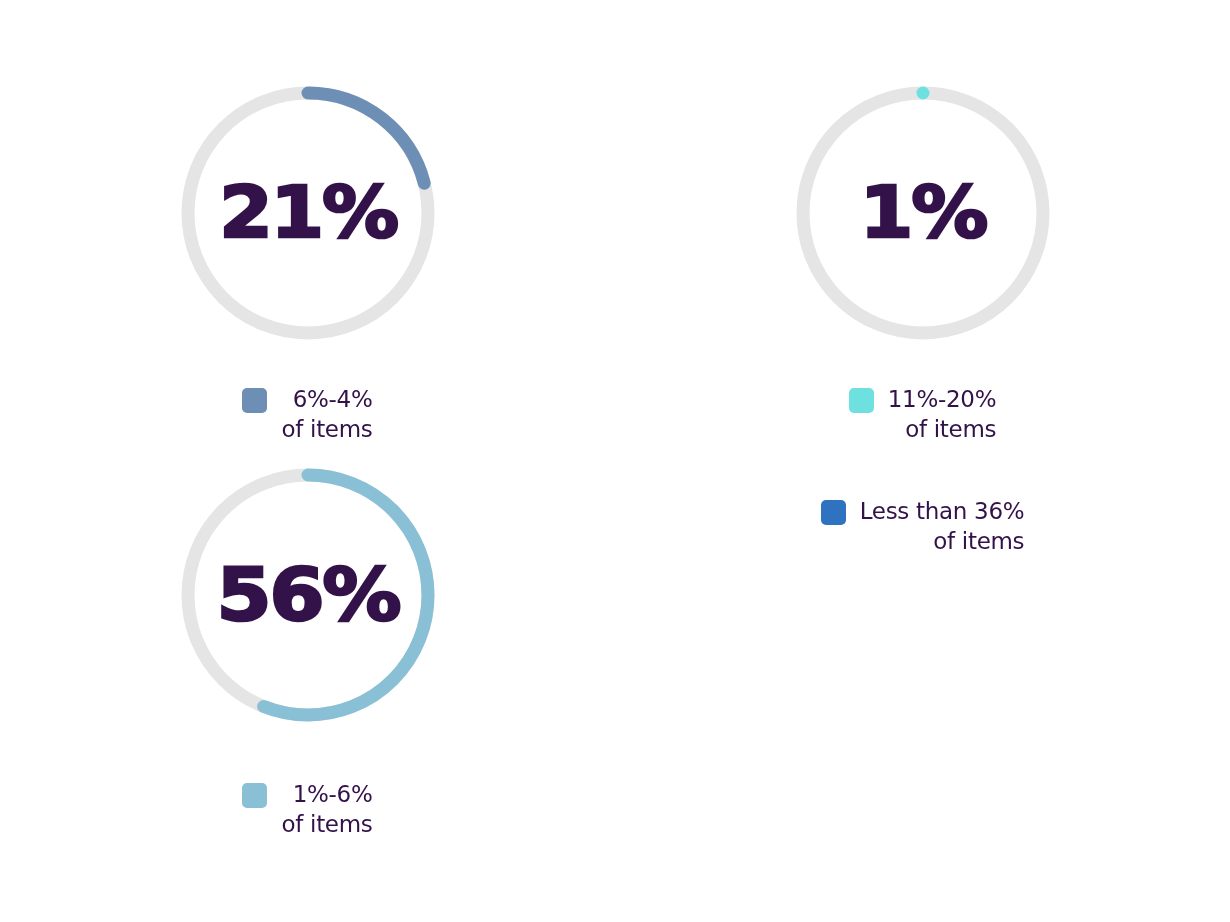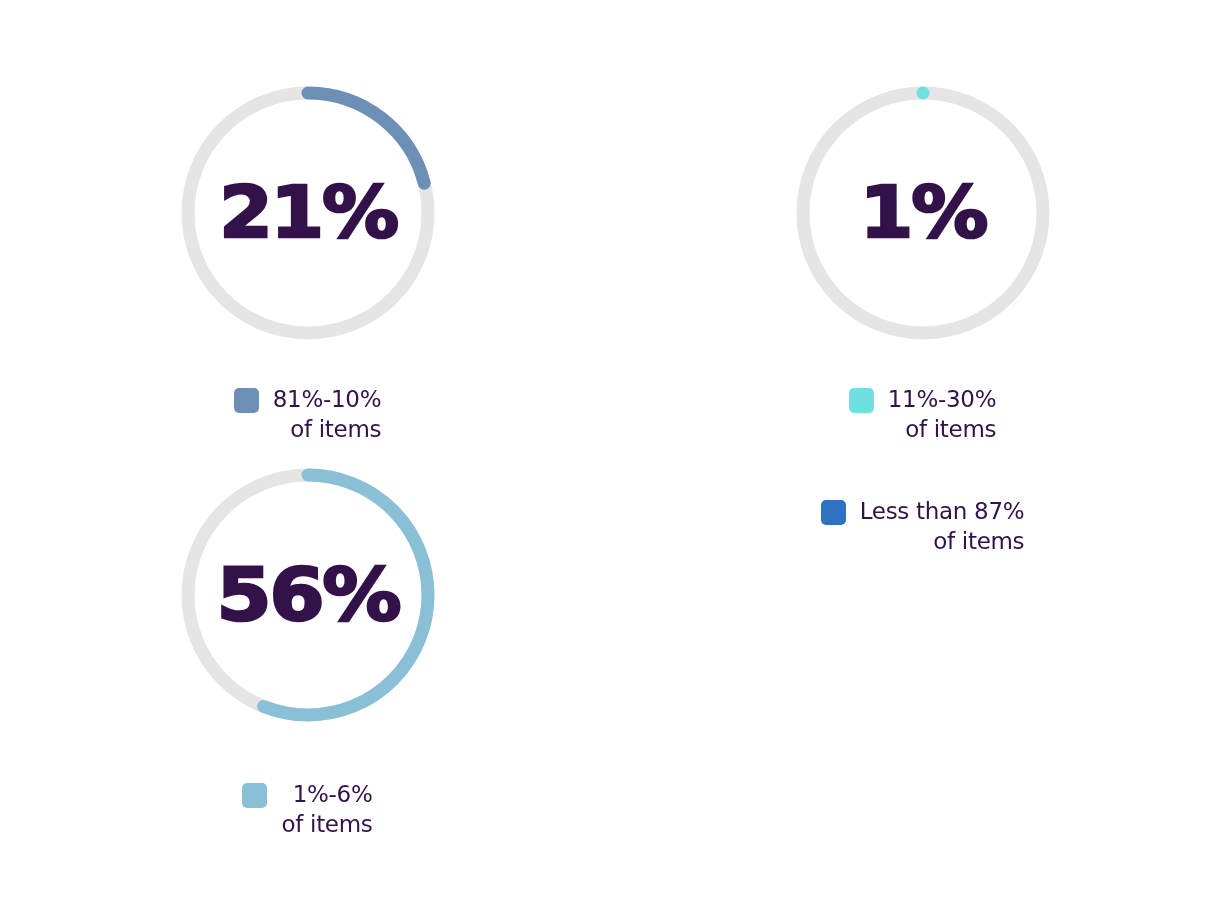--- a/index.html
+++ b/index.html
@@ -104,36 +104,36 @@
   <div class="gauge-cell row-top">
     <div class="donut-wrap">
       <svg viewBox="0 0 270 270">
         <circle class="donut-track" cx="135" cy="135" r="120" fill="none" stroke="#E5E5E5" stroke-width="13"></circle>
         <circle class="donut-arc" cx="135" cy="135" r="120" fill="none" stroke="#6E8FB5" stroke-width="13" stroke-linecap="round" transform="rotate(-90 135 135)" stroke-dasharray="158.33626974092556 595.6459671206247" stroke-dashoffset="0"></circle>
       </svg>
       <div class="donut-value v-21">21%</div>
     </div>
     <div class="legend">
       <div class="legend-swatch" style="background: rgb(110, 143, 181);"></div>
-      <div class="legend-text">81%-10%
+      <div class="legend-text">6%-4%
 of items</div>
     </div>
   </div>
 
   <div class="gauge-cell row-top">
     <div class="donut-wrap">
       <svg viewBox="0 0 270 270">
         <circle class="donut-track" cx="135" cy="135" r="120" fill="none" stroke="#E5E5E5" stroke-width="13"></circle>
         <circle class="donut-arc" cx="135" cy="135" r="120" fill="none" stroke="#6EE0E0" stroke-width="13" stroke-linecap="round" transform="rotate(-90 135 135)" stroke-dasharray="0.01 753.9722368615503" stroke-dashoffset="0"></circle>
       </svg>
       <div class="donut-value v-1">1%</div>
     </div>
     <div class="legend">
       <div class="legend-swatch" style="background: rgb(110, 224, 224);"></div>
-      <div class="legend-text">11%-30%
+      <div class="legend-text">11%-20%
 of items</div>
     </div>
   </div>
 
   <div class="gauge-cell row-bot">
     <div class="donut-wrap">
       <svg viewBox="0 0 270 270">
         <circle class="donut-track" cx="135" cy="135" r="120" fill="none" stroke="#E5E5E5" stroke-width="13"></circle>
         <circle class="donut-arc" cx="135" cy="135" r="120" fill="none" stroke="#89C0D6" stroke-width="13" stroke-linecap="round" transform="rotate(-90 135 135)" stroke-dasharray="422.2300526424682 331.7521842190821" stroke-dashoffset="0"></circle>
       </svg>
@@ -142,18 +142,18 @@
     <div class="legend">
       <div class="legend-swatch" style="background: rgb(137, 192, 214);"></div>
       <div class="legend-text">1%-6%
 of items</div>
     </div>
   </div>
 
   <div class="gauge-cell row-bot">
     <div class="legend">
       <div class="legend-swatch" style="background: rgb(46, 114, 192);"></div>
-      <div class="legend-text">Less than 87%
+      <div class="legend-text">Less than 36%
 of items</div>
     </div>
   </div>
 
 </div>
 
 </body></html>

